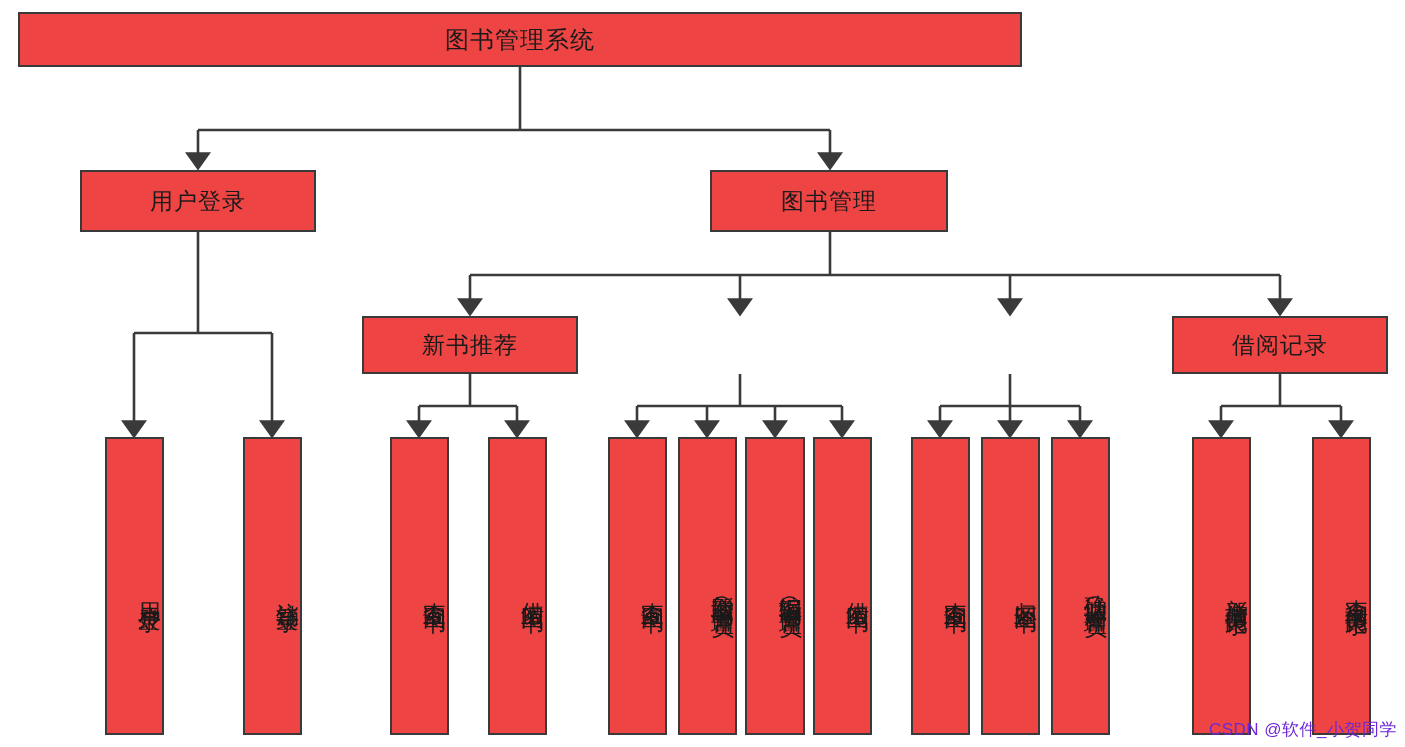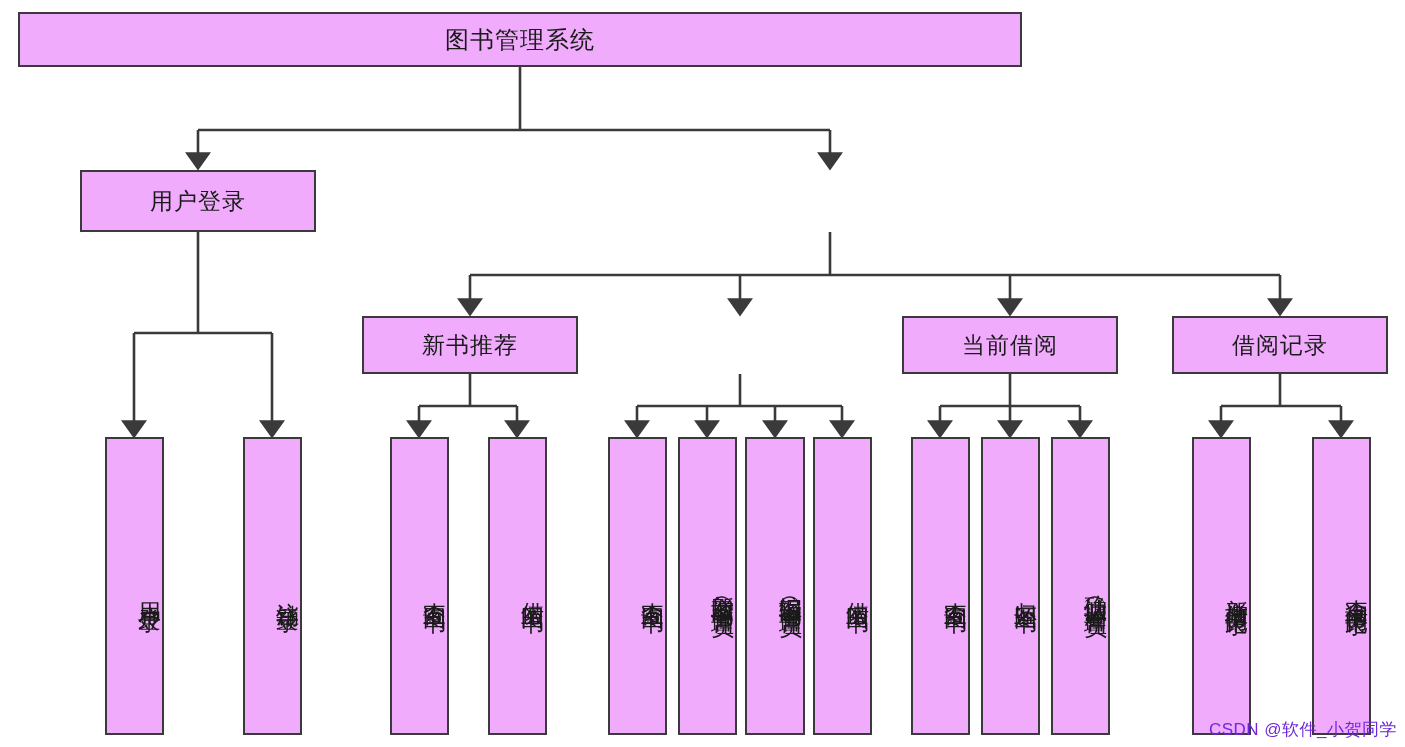--- a/index.html
+++ b/index.html
@@ -22,21 +22,21 @@
     left: 0;
     top: 0;
     width: 1405px;
     height: 747px;
     pointer-events: none;
   }
   .node {
     position: absolute;
     box-sizing: border-box;
     border: 2px solid #3a3a3a;
-    background: #f0abfc;
+    background: #ef4444;
     display: flex;
     align-items: center;
     justify-content: center;
     color: #1a1a1a;
   }
   .node.horiz {
     font-size: 23px;
     letter-spacing: 1px;
   }
   .node.root {
@@ -118,23 +118,23 @@
       <path d="M1280,374 L1280,406"></path>
       <path d="M1221,406 L1341,406"></path>
       <path d="M1221,406 L1221,428" marker-end="url(#arrow)"></path>
       <path d="M1341,406 L1341,428" marker-end="url(#arrow)"></path>
     </g>
   </svg>
 
   <div class="node horiz root" style="left:18px; top:12px; width:1004px; height:55px;">图书管理系统</div>
 
   <div class="node horiz" style="left:80px; top:170px; width:236px; height:62px;">用户登录</div>
+  <div class="node horiz" style="left:710px; top:170px; width:238px; height:62px;">图书管理</div>
 
   <div class="node horiz" style="left:362px; top:316px; width:216px; height:58px;text-align:right;">新书推荐</div>
-  <div class="node horiz" style="left:902px; top:316px; width:216px; height:58px;">当前借阅</div>
   <div class="node horiz" style="left:1172px; top:316px; width:216px; height:58px;">借阅记录</div>
 
   <div class="node vert" style="left:105px; top:437px; width:59px; height:298px;">
     <span class="vlabel">用户登录</span>
   </div>
   <div class="node vert" style="left:243px; top:437px; width:59px; height:298px;">
     <span class="vlabel">注销登录</span>
   </div>
 
   <div class="node vert" style="left:390px; top:437px; width:59px; height:298px;">

